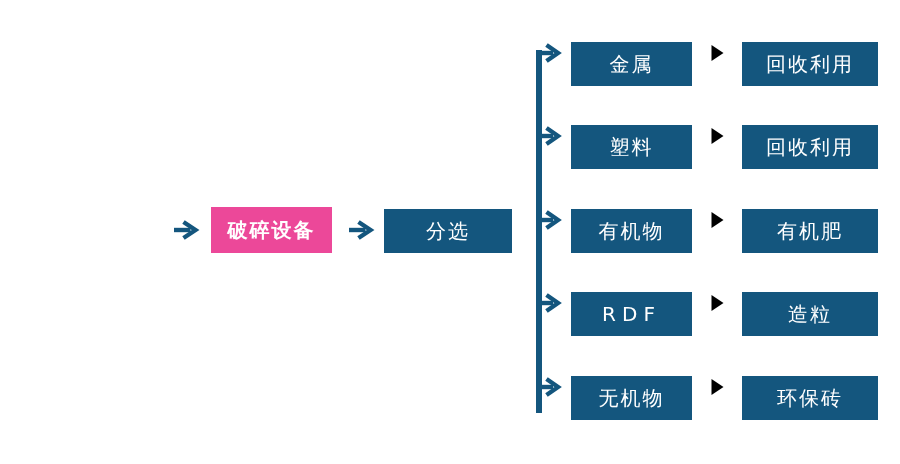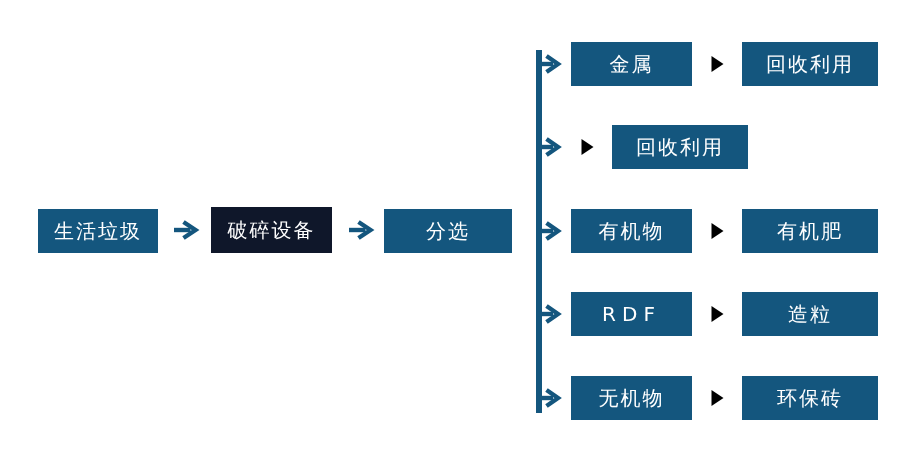--- a/index.html
+++ b/index.html
@@ -5,42 +5,41 @@
   html,body { margin:0; padding:0; background:#ffffff; }
   .canvas {
     position:relative; width:900px; height:464px; background:#ffffff;
     font-family:"DejaVu Sans","Liberation Sans",sans-serif; overflow:hidden;
   }
   .node {
     position:absolute; display:flex; align-items:center; justify-content:center;
     background:#14567E; color:#ffffff; font-size:20px; letter-spacing:2px;
     box-sizing:border-box;
   }
-  .node.red { background:#0f172a; }
+  .node.red { background:#ec4899;font-weight:bold; }
   .arr { position:absolute; display:block; }
   .arr path, .barr path { stroke:#14567E; stroke-width:4.4; fill:none; stroke-linejoin:miter; }
   .vline { position:absolute; left:536px; top:50px; width:6px; height:363px; background:#14567E; }
-  .branch-row { position:absolute; left:536px; width:336px; height:44px; display:flex; align-items:center; }
+  .branch-row { position:absolute; left:536px; width:336px; height:44px; display:flex; }
   .branch-row .barr { flex:0 0 auto; margin-left:2px; display:block; }
   .branch-row .bnode {
     flex:0 0 auto; height:44px; display:flex; align-items:center; justify-content:center;
     background:#14567E; color:#ffffff; font-size:20px; letter-spacing:2px; box-sizing:border-box;
   }
   .branch-row .src { margin-left:9px; width:121px; }
   .branch-row .midarr { margin-left:9px; flex:0 0 auto; display:block; }
   .branch-row .res { margin-left:14px; width:136px; }
   .branch-row .src.spaced { letter-spacing:6px; }
   .r1 { top:42px; } .r2 { top:125px; } .r3 { top:209px; } .r4 { top:292px; } .r5 { top:376px; }
 </style>
 </head>
 <body>
 
 <div class="canvas">
 
-  <div class="node" style="left:38px; top:209px; width:120px; height:44px;">生活垃圾</div>
 
   <svg class="arr" style="left:173px; top:219px;" width="27" height="22" viewBox="0 0 27 22">
     <path d="M1 11 H17.5"></path>
       <path d="M10.5 3 L22.5 11 L10.5 19"></path>
   </svg>
 
   <div class="node red" style="left:211px; top:207px; width:121px; height:46px;">破碎设备</div>
 
   <svg class="arr" style="left:348px; top:219px;" width="27" height="22" viewBox="0 0 27 22">
     <path d="M1 11 H17.5"></path>
@@ -62,20 +61,21 @@
         <path d="M10.5 3 L22.5 11 L10.5 19"></path>
     </svg>
     <div class="bnode res">回收利用</div>
   </div>
 
   <div class="branch-row r2">
     <svg class="barr" width="24" height="22" viewBox="0 0 24 22">
       <path d="M0 11 H15"></path>
         <path d="M8.5 3 L20 11 L8.5 19"></path>
     </svg>
+    <div class="bnode src">塑料</div>
     <svg class="midarr" width="27" height="22" viewBox="0 0 27 22">
       <path d="M1 11 H17.5"></path>
         <path d="M10.5 3 L22.5 11 L10.5 19"></path>
     </svg>
     <div class="bnode res">回收利用</div>
   </div>
 
   <div class="branch-row r3">
     <svg class="barr" width="24" height="22" viewBox="0 0 24 22">
       <path d="M0 11 H15"></path>

